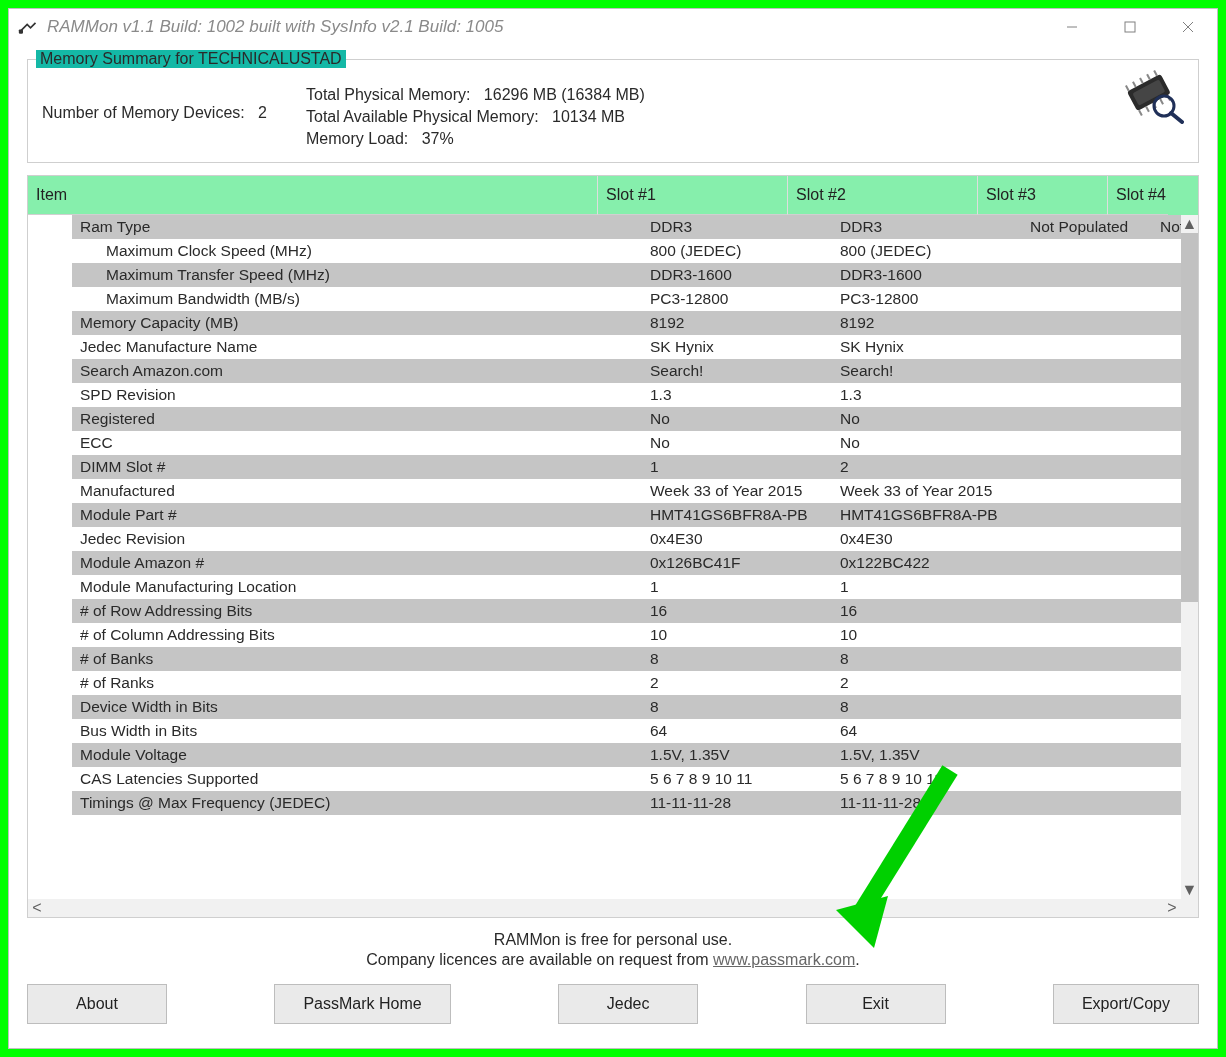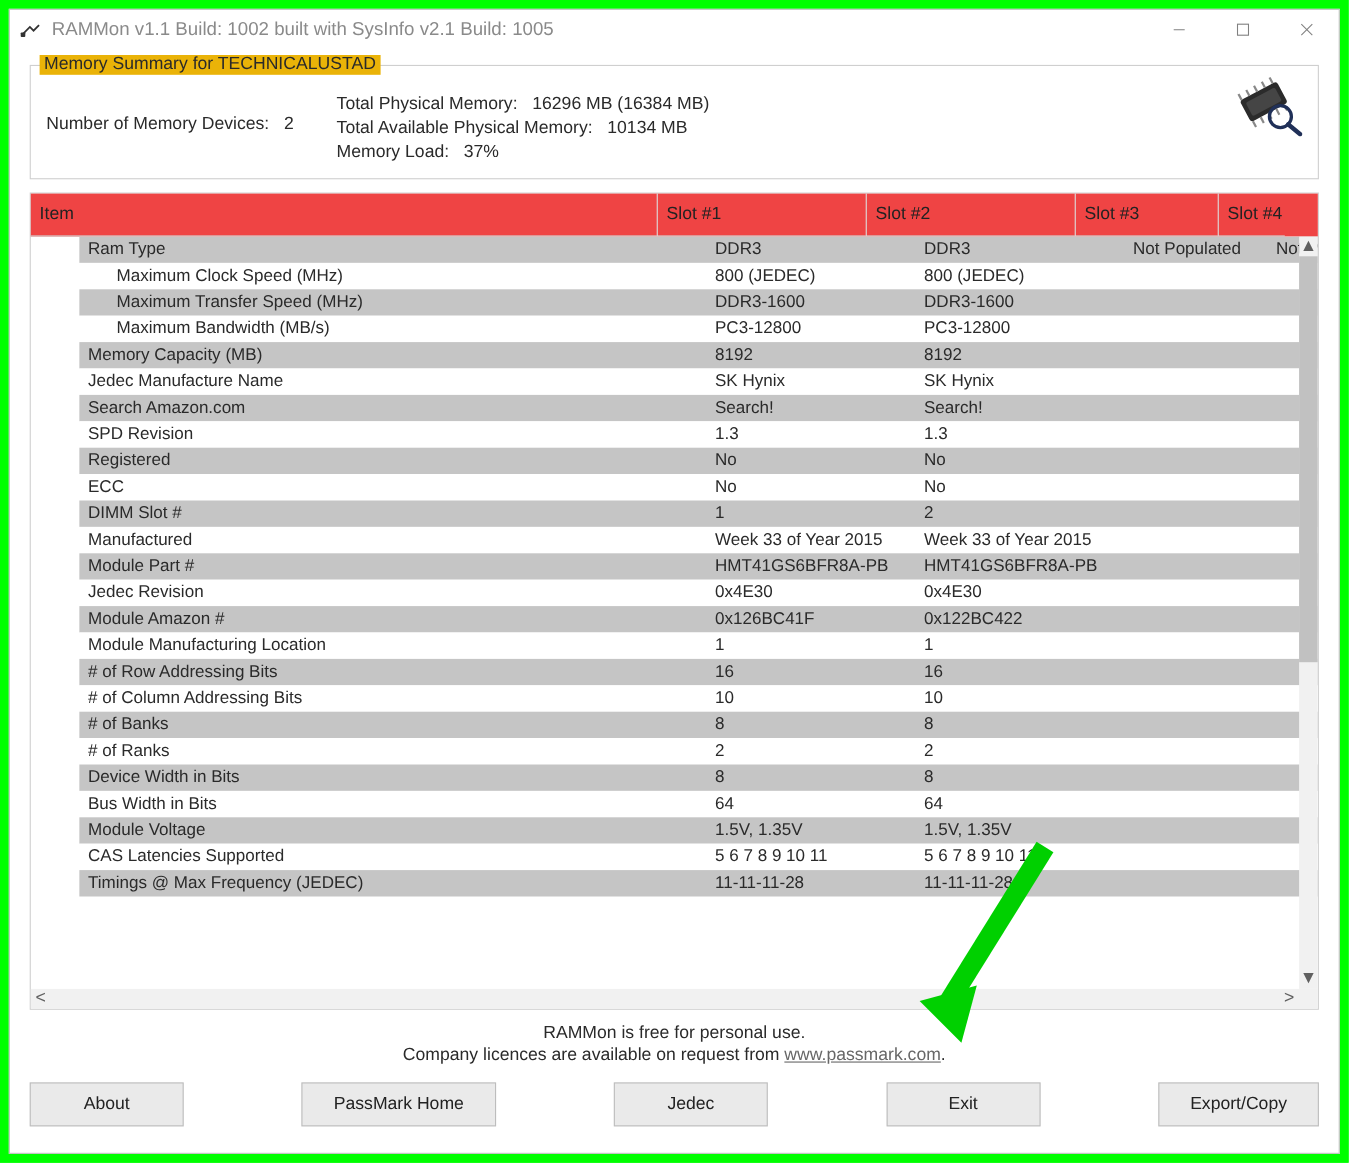--- a/index.html
+++ b/index.html
@@ -22,20 +22,21 @@
     display: flex;
     flex-direction: column;
   }
   .titlebar {
     height: 36px;
     display: flex;
     align-items: center;
     padding: 0 0 0 8px;
     font-size: 17px;
     color: #8a8a8a;
+    font-style: italic;
   }
   .titlebar .appicon {
     width: 22px; height: 22px;
     margin-right: 8px;
     display: flex; align-items:center; justify-content:center;
   }
   .titlebar .spacer { flex: 1; }
   .wcbtn {
     width: 58px; height: 36px;
     display: flex; align-items:center; justify-content:center;
@@ -53,21 +54,21 @@
   
   .groupbox {
     position: relative;
     border: 1px solid #cfcfcf;
     padding: 24px 14px 12px 14px;
     margin-bottom: 12px;
   }
   .groupbox .legend {
     position: absolute;
     top: -10px; left: 8px;
-    background: #eab308;
+    background: #14b8a6;
     padding: 0 4px;
     font-size: 16px;
     color: #2a2a2a;
   }
   .sumrow {
     display: flex;
     font-size: 16px;
     color: #2a2a2a;
     gap: 24px;
   }
@@ -85,21 +86,21 @@
     border: 1px solid #cfcfcf;
     display: flex;
     flex-direction: column;
     min-height: 0;
   }
   .thead, .trow {
     display: grid;
     grid-template-columns: 570px 190px 190px 130px 60px;
   }
   .thead {
-    background: #ef4444;
+    background: #86efac;
     font-size: 16px;
     color: #222;
   }
   .thead .tcell {
     padding: 10px 8px;
     border-right: 1px solid #dedede;
     border-bottom: 1px solid #d0d0d0;
     white-space: nowrap;
     overflow: hidden;
   }

